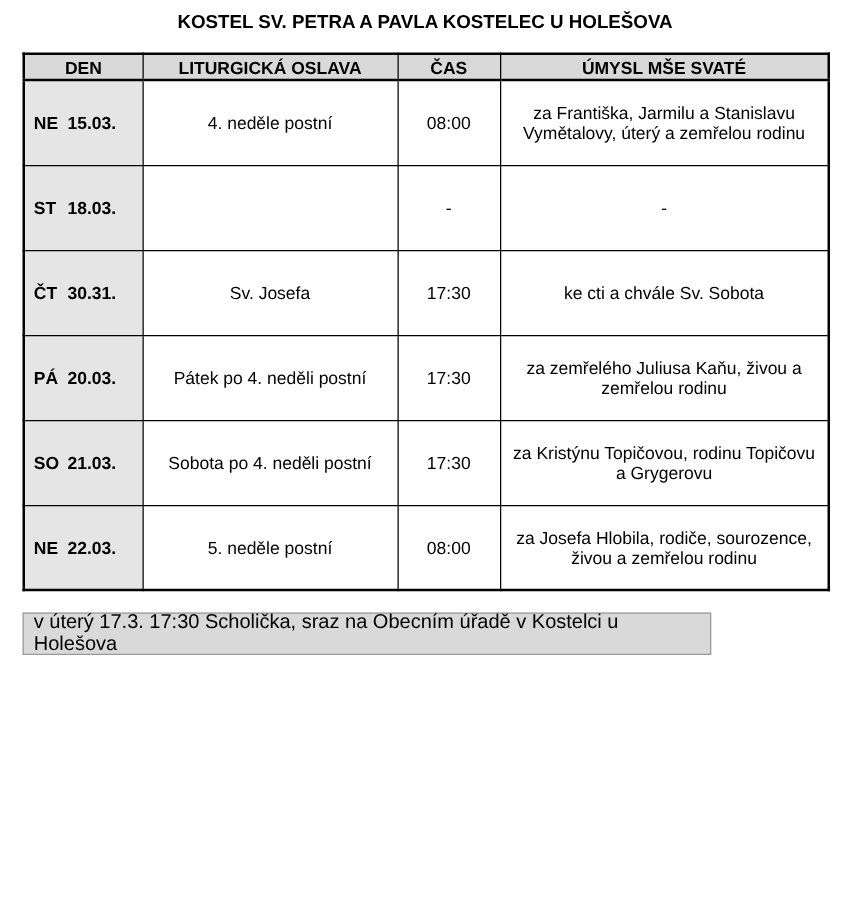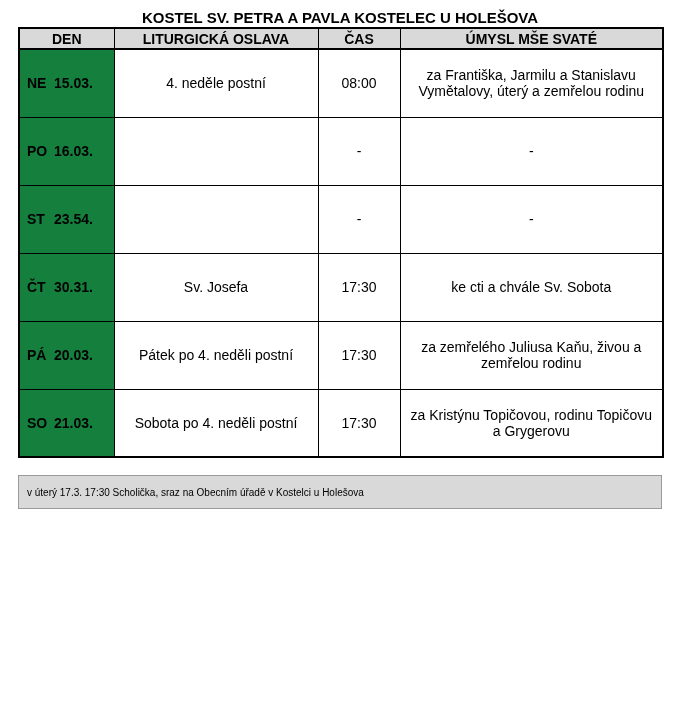--- a/index.html
+++ b/index.html
@@ -28,67 +28,68 @@
   .daterange {
     font-size: 14px;
     font-weight: normal;
     line-height: 19px;
     margin-top: 3px;
   }
   table.schedule {
     border-collapse: collapse;
     table-layout: fixed;
     width: 644px;
+    margin-top: 15px;
     border: 2px solid #000;
   }
   table.schedule th,
   table.schedule td {
     border: 1px solid #000;
     font-size: 14px;
     vertical-align: middle;
     text-align: center;
     padding: 2px 6px;
     box-sizing: border-box;
     word-wrap: break-word;
   }
   table.schedule th {
     background: #d9d9d9;
     font-weight: bold;
     height: 21px;
     padding: 1px 4px;
     border-bottom: 2px solid #000;
   }
   table.schedule td.day-cell {
-    background: #15803d;
+    background: #e5e5e5;
     font-weight: bold;
     text-align: left;
     padding-left: 7px;
   }
   tr.schedule-row {
     height: 68px;
   }
   col.col-den    { width: 95px; }
   col.col-oslava { width: 204px; }
   col.col-cas    { width: 82px; }
   col.col-umysl  { width: 263px; }
   .day-abbr {
     display: inline-block;
     min-width: 27px;
   }
   .footer-note {
     margin: 17px 18px 0 18px;
-    width: 644px;
+    width: 551px;
     box-sizing: border-box;
     background: #d9d9d9;
     border: 1px solid #9a9a9a;
     height: 34px;
     display: flex;
     align-items: center;
     padding: 0 8px;
-    font-size: 10px;
+    font-size: 16px;
   }
 </style>
 </head>
 <body>
 
 <div class="page">
 
   <div class="titles">
     <div class="subtitle">KOSTEL SV. PETRA A PAVLA KOSTELEC U HOLEŠOVA</div>
   </div>
@@ -109,27 +110,21 @@
       </tr>
     </thead>
     <tbody>
       <tr class="schedule-row">
         <td class="day-cell"><span class="day-abbr">NE</span><span>15.03.</span></td>
         <td>4. neděle postní</td>
         <td>08:00</td>
         <td>za Františka, Jarmilu a Stanislavu Vymětalovy, úterý a zemřelou rodinu</td>
       </tr>
       <tr class="schedule-row">
-        <td class="day-cell"><span class="day-abbr">PO</span><span>16.03.</span></td>
-        <td></td>
-        <td>-</td>
-        <td>-</td>
-      </tr>
-      <tr class="schedule-row">
-        <td class="day-cell"><span class="day-abbr">ST</span><span>23.54.</span></td>
+        <td class="day-cell"><span class="day-abbr">ST</span><span>18.03.</span></td>
         <td></td>
         <td>-</td>
         <td>-</td>
       </tr>
       <tr class="schedule-row">
         <td class="day-cell"><span class="day-abbr">ČT</span><span>30.31.</span></td>
         <td>Sv. Josefa</td>
         <td>17:30</td>
         <td>ke cti a chvále Sv. Sobota</td>
       </tr>
@@ -138,20 +133,26 @@
         <td>Pátek po 4. neděli postní</td>
         <td>17:30</td>
         <td>za zemřelého Juliusa Kaňu, živou a zemřelou rodinu</td>
       </tr>
       <tr class="schedule-row">
         <td class="day-cell"><span class="day-abbr">SO</span><span>21.03.</span></td>
         <td>Sobota po 4. neděli postní</td>
         <td>17:30</td>
         <td>za Kristýnu Topičovou, rodinu Topičovu a Grygerovu</td>
       </tr>
+      <tr class="schedule-row">
+        <td class="day-cell"><span class="day-abbr">NE</span><span>22.03.</span></td>
+        <td>5. neděle postní</td>
+        <td>08:00</td>
+        <td>za Josefa Hlobila, rodiče, sourozence, živou a zemřelou rodinu</td>
+      </tr>
     </tbody>
   </table>
 
 </div>
 
 <div class="footer-note">
   <span>v úterý 17.3. 17:30 Scholička, sraz na Obecním úřadě v Kostelci u Holešova</span>
 </div>
 
 </body></html>

